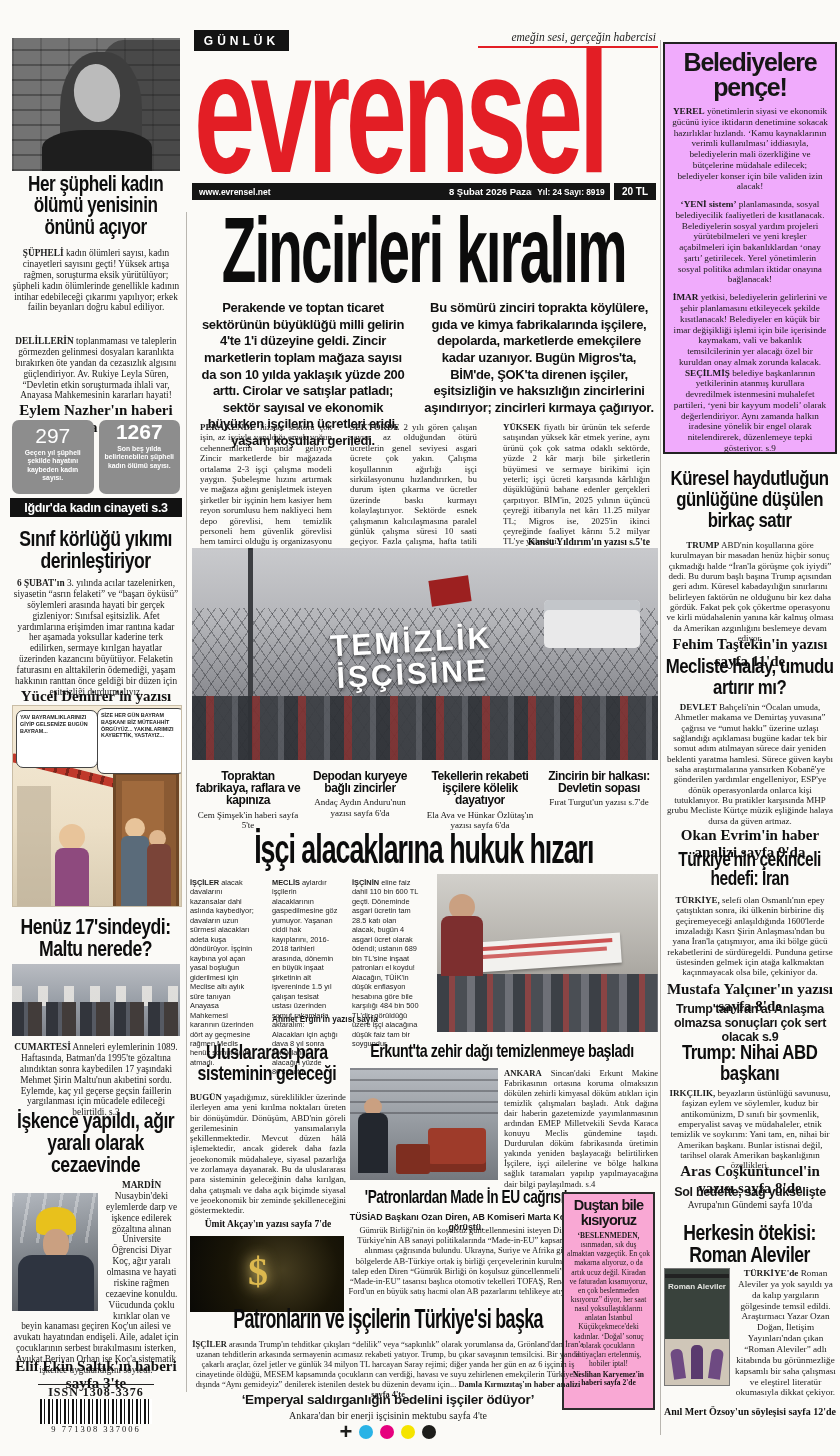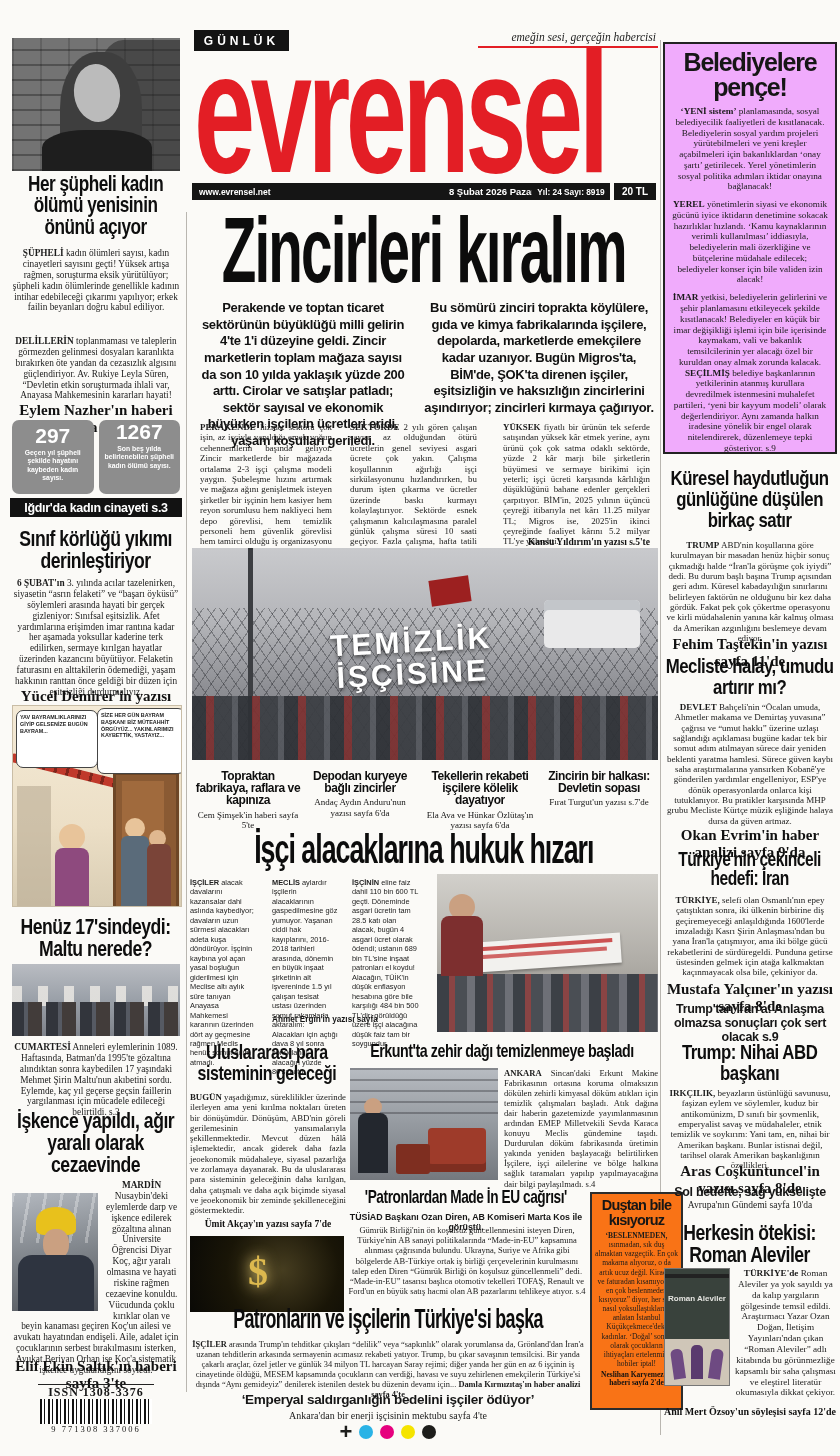--- a/index.html
+++ b/index.html
@@ -57,21 +57,21 @@
   <div class="abs bt" style="left:12px;top:248px;width:168px">
     <span class="lead">ŞÜPHELİ</span><span> kadın ölümleri sayısı, kadın cinayetleri sayısını geçti! Yüksek artışa rağmen, soruşturma eksik yürütülüyor; şüpheli kadın ölümlerinde genellikle kadının intihar edebileceği çıkarımı yapılıyor; erkek failin beyanları doğru kabul ediliyor.</span>
   </div>
   <div class="abs bt" style="left:12px;top:336px;width:168px">
     <span class="lead">DELİLLERİN</span><span> toplanmaması ve taleplerin görmezden gelinmesi dosyaları karanlıkta bırakırken öte yandan da cezasızlık algısını güçlendiriyor. Av. Rukiye Leyla Süren, “Devletin etkin soruşturmada ihlali var, Anayasa Mahkemesinin kararları hayati!</span>
   </div>
   <div class="abs byline" style="left:12px;top:402px;width:168px">Eylem Nazher'ın haberi sayfa 2'de</div>
 
   <div class="abs" style="left:12px;top:420px;width:168px;display:flex;gap:5px;">
     <div class="statbox" style="width:82px;height:74px;">
-      <div style="font-size:21px;font-weight:bold;margin-top:4px;">297</div>
+      <div style="font-size:21px;font-weight:normal;margin-top:4px;">297</div>
       <div style="font-size:6.8px;font-weight:bold;line-height:1.25;padding:1px 5px;">Geçen yıl şüpheli şekilde hayatını kaybeden kadın sayısı.</div>
     </div>
     <div class="statbox" style="width:82px;height:74px;">
       <div style="font-size:21px;font-weight:bold;margin-top:0;">1267</div>
       <div style="font-size:6.8px;font-weight:bold;line-height:1.25;padding:1px 5px;">Son beş yılda belirlenebilen şüpheli kadın ölümü sayısı.</div>
     </div>
   </div>
 
   <div class="abs sans" style="left:10px;top:498px;width:172px;height:19px;background:#121212;color:#fff;font-weight:bold;font-size:12.5px;display:flex;align-items:center;justify-content:center;letter-spacing:-.3px">Iğdır'da kadın cinayeti s.3</div>
 
@@ -230,21 +230,21 @@
   <div class="abs bt btj" style="left:504px;top:1068px;width:154px;font-size:8.6px">
     <span class="lead">ANKARA</span><span> Sincan'daki Erkunt Makine Fabrikasının ortasına koruma olmaksızın dökülen zehirli kimyasal döküm atıkları için temizlik çalışmaları başladı. Atık dağına dair haberin gazetemizde yayımlanmasının ardından EMEP Milletvekili Sevda Karaca konuyu Meclis gündemine taşıdı. Durdurulan döküm fabrikasında üretimin yakında yeniden başlayacağı belirtilirken İşçilere, işçi ailelerine ve bölge halkına sağlık taramaları yapılıp yapılmayacağına dair bilgi paylaşılmadı. s.4</span>
   </div>
 
   <div class="abs" style="left:346px;top:1188px;">
     <div class="bighl" style="width:333px;font-size:19px;letter-spacing:-.6px;transform:scaleX(.72);">'Patronlardan Made İn EU cağrısı'</div>
   </div>
   <div class="abs sans" style="left:346px;top:1212px;width:240px;font-weight:bold;font-size:8.8px;text-align:center;">TÜSİAD Başkanı Ozan Diren, AB Komiseri Marta Kos ile görüştü.</div>
   <div class="abs bt" style="left:348px;top:1225px;width:238px;font-size:8.5px;line-height:1.2">Gümrük Birliği'nin ön koşulsuz güncellenmesini isteyen Diren, Türkiye'nin AB sanayi politikalarında “Made-in-EU” kapsamına alınması çağrısında bulundu. Ukrayna, Suriye ve Afrika gibi bölgelerde AB-Türkiye ortak iş birliği çerçevelerinin kurulmasını talep eden Diren “Gümrük Birliği ön koşulsuz güncellenmeli” dedi. “Made-in-EU” tasarısı başlıca otomotiv tekelleri TOFAŞ, Renault ve Ford'un en büyük satış hacmi olan AB pazarlarını tehlikeye atıyor. s.4</div>
 
-  <div class="abs" style="left:562px;top:1192px;width:93px;height:218px;border:2px solid #2c2c2c;background:#f97316;box-sizing:border-box;padding:4px 3px;margin-left:28px;">
+  <div class="abs" style="left:562px;top:1192px;width:93px;height:218px;border:2px solid #2c2c2c;background:#f9a8d4;box-sizing:border-box;padding:4px 3px;">
     <div class="sans" style="font-weight:bold;font-size:14.5px;line-height:1;text-align:center;letter-spacing:-.8px;">Duştan bile kısıyoruz</div>
     <div class="bt" style="font-size:7.5px;line-height:1.22;margin-top:4px;">
       <span class="lead">‘BESLENMEDEN,</span><span> ısınmadan, sık duş almaktan vazgeçtik. En çok makarna alıyoruz, o da artık ucuz değil. Kiradan ve faturadan kısamıyoruz, en çok beslenmeden kısıyoruz” diyor, her saat nasıl yoksullaştıklarını anlatan İstanbul Küçükçekmece'deki kadınlar. ‘Doğal’ sonuç olarak çocukların ihtiyaçları ertelenmiş, hobiler iptal!</span>
     </div>
     <div class="byline" style="font-size:7.5px;margin-top:3px;">Neslihan Karyemez'in haberi sayfa 2'de</div>
   </div>
 
   <div class="abs" style="left:190px;top:1306px;">
     <div class="bighl" style="width:619px;font-size:28px;letter-spacing:-1px;transform:scaleX(.64);">Patronların ve işçilerin Türkiye'si başka</div>
   </div>
@@ -258,24 +258,24 @@
     <span style="font-size:22px;font-weight:bold;color:#1d1d1b;font-family:'Liberation Sans',sans-serif;line-height:1">+</span>
     <span class="dot" style="background:#2ab3e6;"></span>
     <span class="dot" style="background:#e6007e;"></span>
     <span class="dot" style="background:#f5e400;"></span>
     <span class="dot" style="background:#1d1d1b;"></span>
   </div>
 
   <div class="abs" style="left:663px;top:42px;width:174px;height:412px;border:2px solid #222;box-sizing:border-box;background:#f0abfc;padding:6px 7px;">
     <div class="sans" style="font-weight:bold;font-size:25px;line-height:.98;text-align:center;letter-spacing:-1.2px;">Belediyelere pençe!</div>
     <div class="bt" style="margin-top:7px;font-size:9.2px;">
+      <span class="lead">YEREL</span><span> yönetimlerin siyasi ve ekonomik gücünü iyice iktidarın denetimine sokacak hazırlıklar hızlandı. ‘Kamu kaynaklarının verimli kullanılması’ iddiasıyla, belediyelerin mali özerkliğine ve bütçelerine müdahale edilecek; belediyeler konser için bile validen izin alacak!</span>
+    </div>
+    <div class="bt" style="margin-top:7px;font-size:9.2px;">
       <span class="lead">‘YENİ sistem’</span><span> planlamasında, sosyal belediyecilik faaliyetleri de kısıtlanacak. Belediyelerin sosyal yardım projeleri yürütebilmeleri ve yeni kreşler açabilmeleri için bakanlıklardan ‘onay şartı’ getirilecek. Yerel yönetimlerin sosyal politika adımları iktidar onayına bağlanacak!</span>
-    </div>
-    <div class="bt" style="margin-top:7px;font-size:9.2px;">
-      <span class="lead">YEREL</span><span> yönetimlerin siyasi ve ekonomik gücünü iyice iktidarın denetimine sokacak hazırlıklar hızlandı. ‘Kamu kaynaklarının verimli kullanılması’ iddiasıyla, belediyelerin mali özerkliğine ve bütçelerine müdahale edilecek; belediyeler konser için bile validen izin alacak!</span>
     </div>
     <div class="bt" style="margin-top:7px;font-size:9.2px;">
       <span class="lead">İMAR</span><span> yetkisi, belediyelerin gelirlerini ve şehir planlamasını etkileyecek şekilde kısıtlanacak! Belediyeler en küçük bir imar değişikliği işlemi için bile içerisinde kaymakam, vali ve bakanlık temsilcilerinin yer alacağı özel bir kuruldan onay almak zorunda kalacak.</span>
     </div>
     <div class="bt" style="font-size:9.2px;">
       <span class="lead">SEÇİLMİŞ</span><span> belediye başkanlarının yetkilerinin atanmış kurullara devredilmek istenmesini muhalefet partileri, ‘yeni bir kayyum modeli’ olarak değerlendiriyor. Aynı zamanda halkın iradesine yönelik bir engel olarak nitelendirerek, düzenlemeye tepki gösteriyor. s.9</span>
     </div>
   </div>
 
   <div class="shl" style="left:664px;top:468px;font-size:21px">Küresel haydutluğun günlüğüne düşülen birkaç satır</div>
@@ -304,21 +304,21 @@
   </div>
   <div class="abs byline" style="left:666px;top:1163px;width:168px">Aras Coşkuntuncel'in yazısı sayfa 8'de</div>
 
   <div class="abs sans" style="left:664px;top:1185px;width:172px;font-weight:bold;font-size:12.5px;text-align:center;letter-spacing:-.3px">Sol hedefte, sağ yükselişte</div>
   <div class="abs bt" style="left:664px;top:1200px;width:172px;font-size:9.5px">Avrupa'nın Gündemi sayfa 10'da</div>
 
   <div class="shl" style="left:664px;top:1222px;font-size:22px">Herkesin ötekisi: Roman Aleviler</div>
   <div class="abs bt" style="left:664px;top:1268px;width:172px;font-size:9.2px;line-height:1.18">
     <span class="ph" style="position:relative;float:left;width:66px;height:118px;margin:0 5px 2px 0;display:block;background:#39423c;border:1px solid #777;box-sizing:border-box;">
       <span style="display:block;margin-top:5px;height:4px;background:#222;"></span>
-      <span class="sans" style="display:block;margin-top:16px;text-align:center;color:#e4e4e0;font-size:8px;font-weight:bold;line-height:1.2;">Roman Aleviler</span>
+      <span class="sans" style="display:block;margin-top:4px;text-align:center;color:#e4e4e0;font-size:8px;font-weight:bold;line-height:1.2;">Roman Aleviler</span>
       <span style="position:absolute;left:0;bottom:0;width:100%;height:46px;background:#cfc6b8;display:block;">
         <span style="position:absolute;left:7px;bottom:6px;width:12px;height:30px;background:#6e4a82;border-radius:5px 5px 0 0;display:block;transform:rotate(-8deg)"></span>
         <span style="position:absolute;left:26px;bottom:6px;width:12px;height:34px;background:#5a3a6e;border-radius:5px 5px 0 0;display:block;"></span>
         <span style="position:absolute;left:45px;bottom:6px;width:12px;height:30px;background:#6e4a82;border-radius:5px 5px 0 0;display:block;transform:rotate(8deg)"></span>
       </span>
     </span>
     <span class="lead">TÜRKİYE'de</span><span> Roman Aleviler ya yok sayıldı ya da kalıp yargıların gölgesinde temsil edildi. Araştırmacı Yazar Ozan Doğan, İletişim Yayınları'ndan çıkan “Roman Aleviler” adlı kitabında bu görünmezliğe kapsamlı bir saha çalışması ve eleştirel literatür okumasıyla dikkat çekiyor.</span>
   </div>
   <div class="abs byline" style="left:664px;top:1406px;width:172px;font-size:10px">Anıl Mert Özsoy'un söyleşisi sayfa 12'de</div>
 

